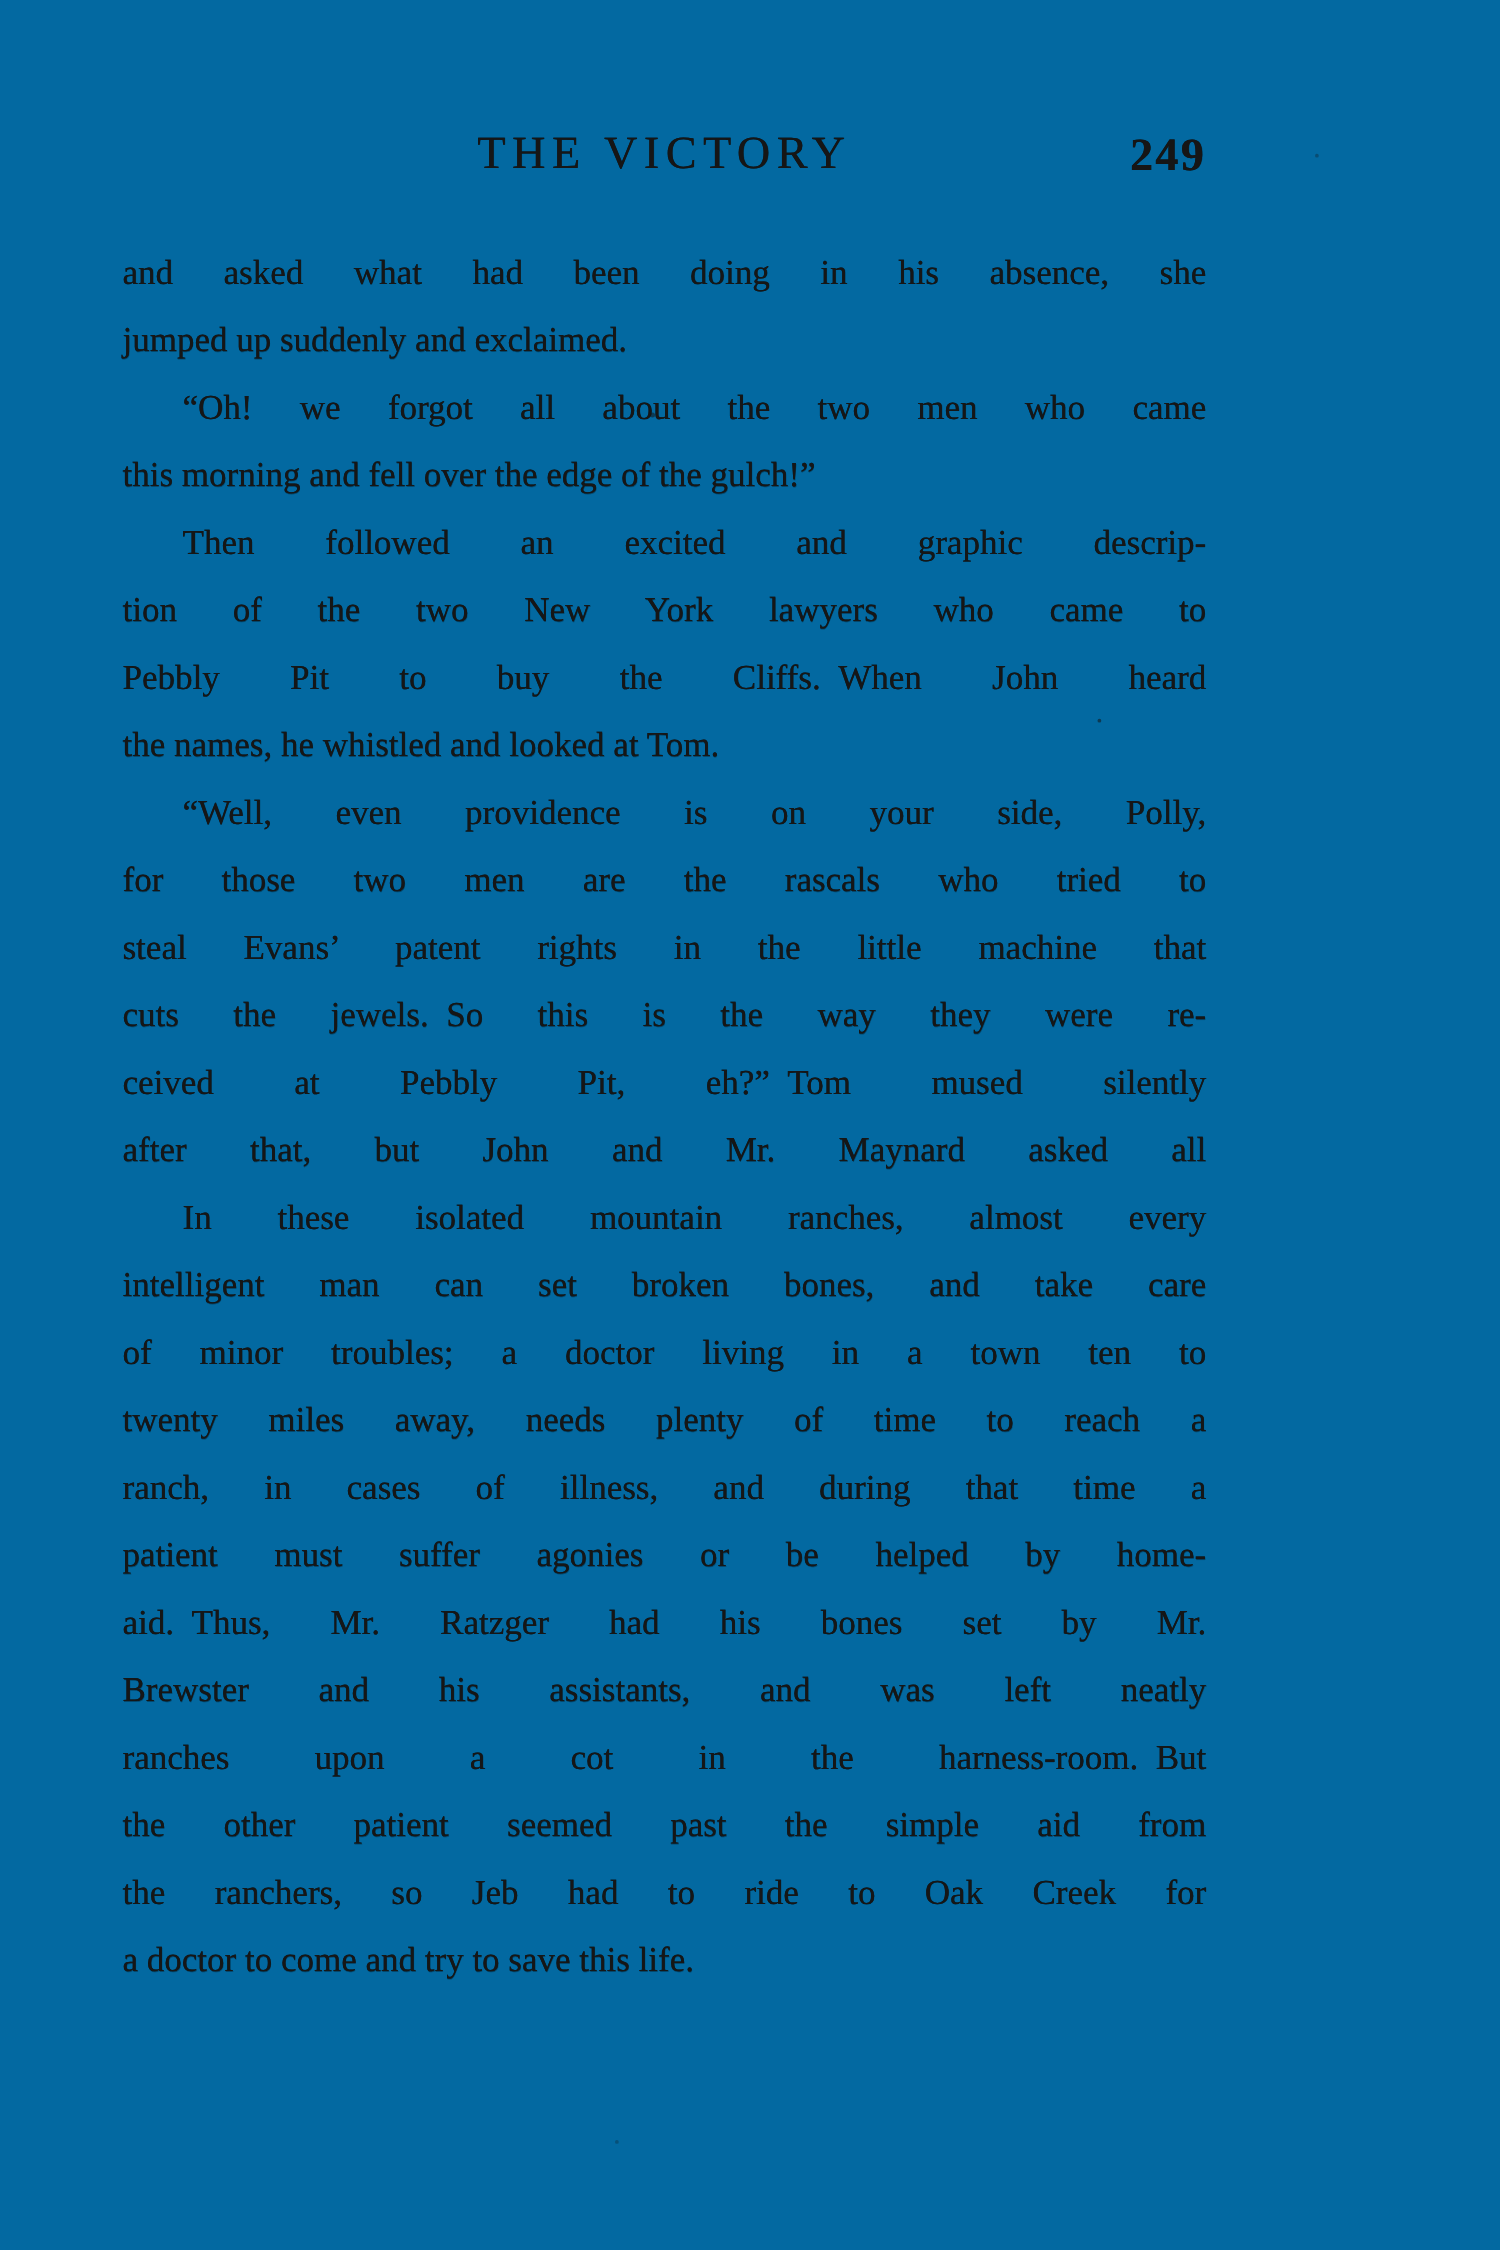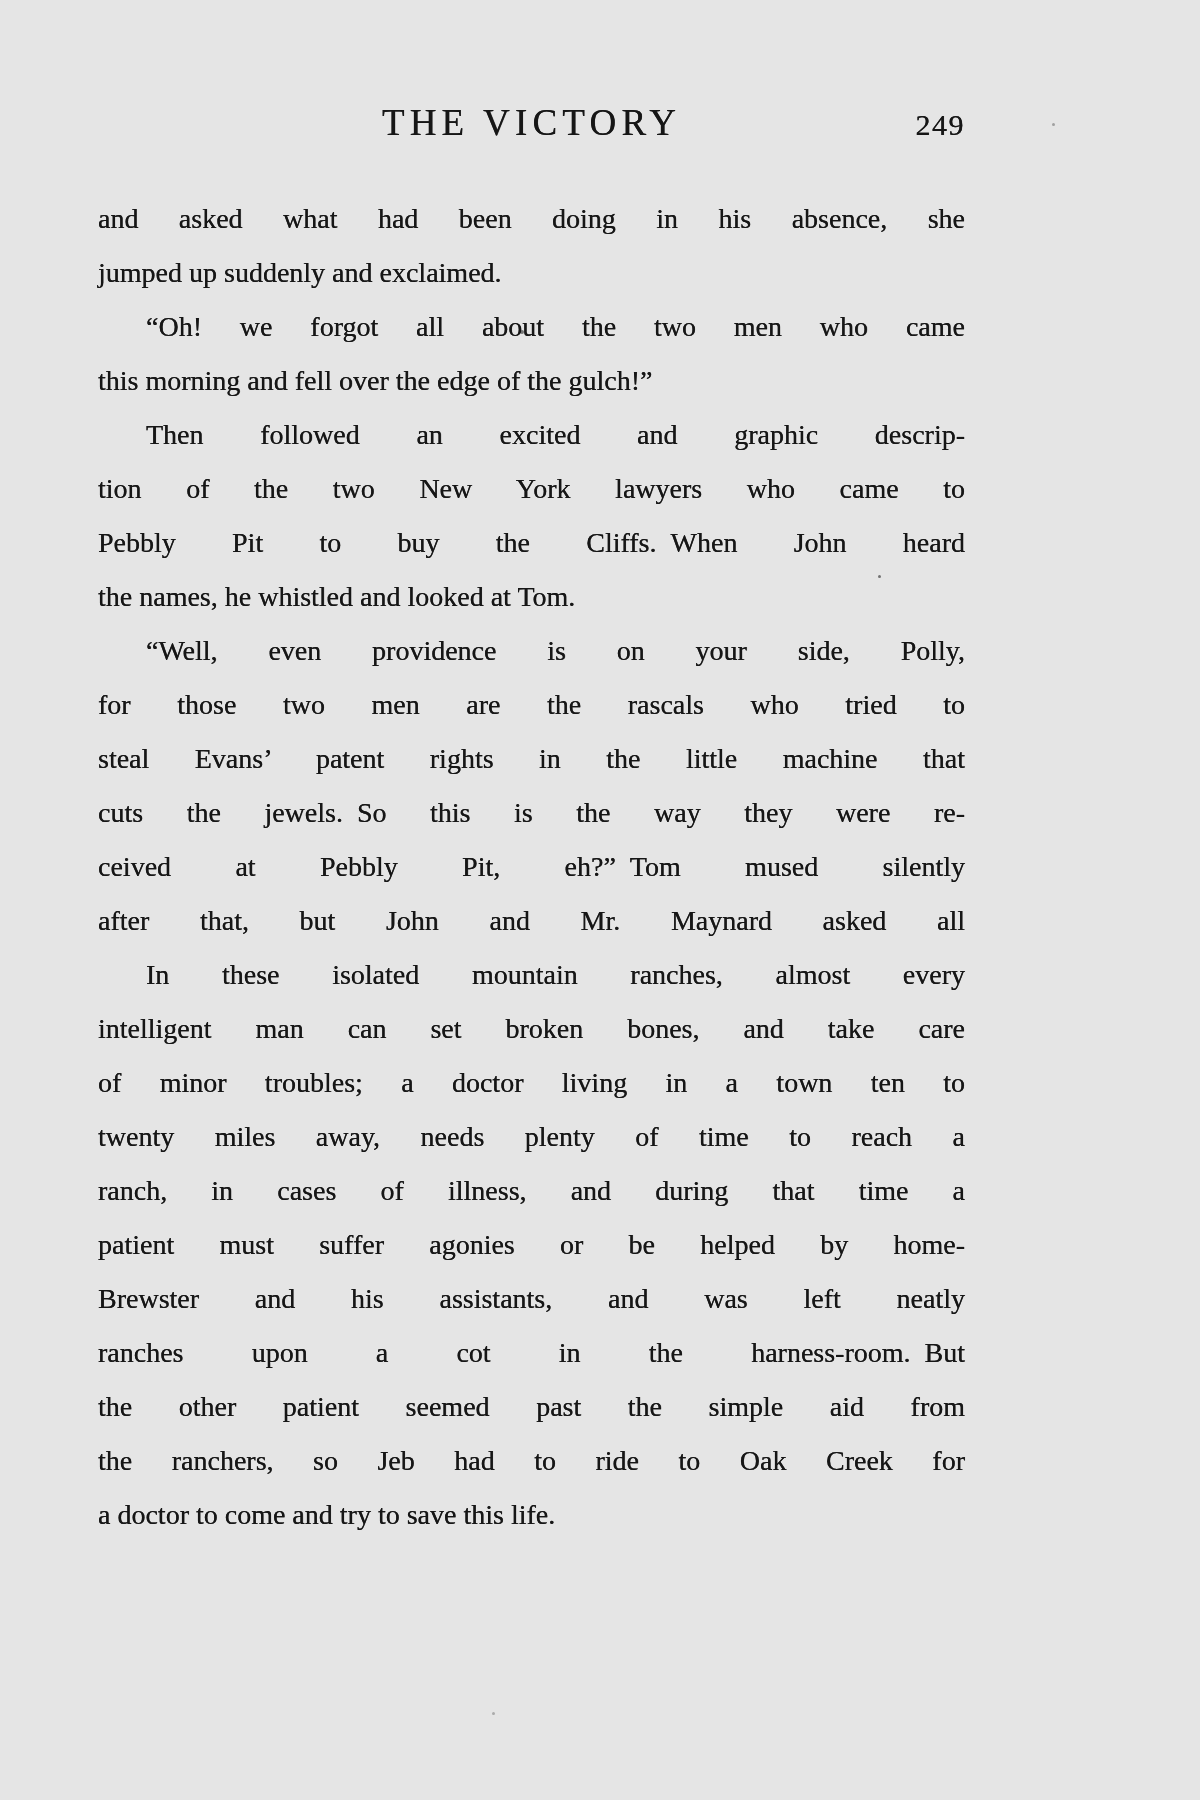--- a/index.html
+++ b/index.html
@@ -4,21 +4,21 @@
 <style>
   html, body {
     margin: 0;
     padding: 0;
     background: #ffffff;
   }
   .page {
     position: relative;
     width: 1200px;
     height: 1800px;
-    background: #e5e5e5;
+    background: #0369a1;
     box-sizing: border-box;
     padding: 102px 235px 0 98px;
     font-family: "Liberation Serif", "DejaVu Serif", serif;
     color: #161616;
     overflow: hidden;
   }
   .scan-text {
     text-shadow: 0 0 0.5px rgba(10,10,10,0.7), 0.3px 0.3px 0 rgba(10,10,10,0.35);
   }
   .header {
@@ -27,22 +27,23 @@
     text-align: center;
     font-size: 37px;
     line-height: 42px;
     letter-spacing: 0.14em;
     white-space: nowrap;
   }
   .page-num {
     position: absolute;
     right: 0;
     top: 2px;
-    font-size: 30px;
+    font-size: 37px;
     letter-spacing: 0.05em;
+    font-weight: bold;
   }
   .body-block {
     margin-top: 48px;
     font-size: 28px;
   }
   .line {
     display: block;
     line-height: 54px;
     height: 54px;
     text-align: justify;
@@ -102,20 +103,21 @@
       <span class="line">after that, but John and Mr. Maynard asked all</span>
     </div>
 
     <div>
       <span class="line indent">In these isolated mountain ranches, almost every</span>
       <span class="line">intelligent man can set broken bones, and take care</span>
       <span class="line">of minor troubles; a doctor living in a town ten to</span>
       <span class="line">twenty miles away, needs plenty of time to reach a</span>
       <span class="line">ranch, in cases of illness, and during that time a</span>
       <span class="line">patient must suffer agonies or be helped by home-</span>
+      <span class="line">aid. Thus, Mr. Ratzger had his bones set by Mr.</span>
       <span class="line">Brewster and his assistants, and was left neatly</span>
       <span class="line">ranches upon a cot in the harness-room. But</span>
       <span class="line">the other patient seemed past the simple aid from</span>
       <span class="line">the ranchers, so Jeb had to ride to Oak Creek for</span>
       <span class="line last">a doctor to come and try to save this life.</span>
     </div>
 
   </div>
 
   <i class="speck s1"></i>

